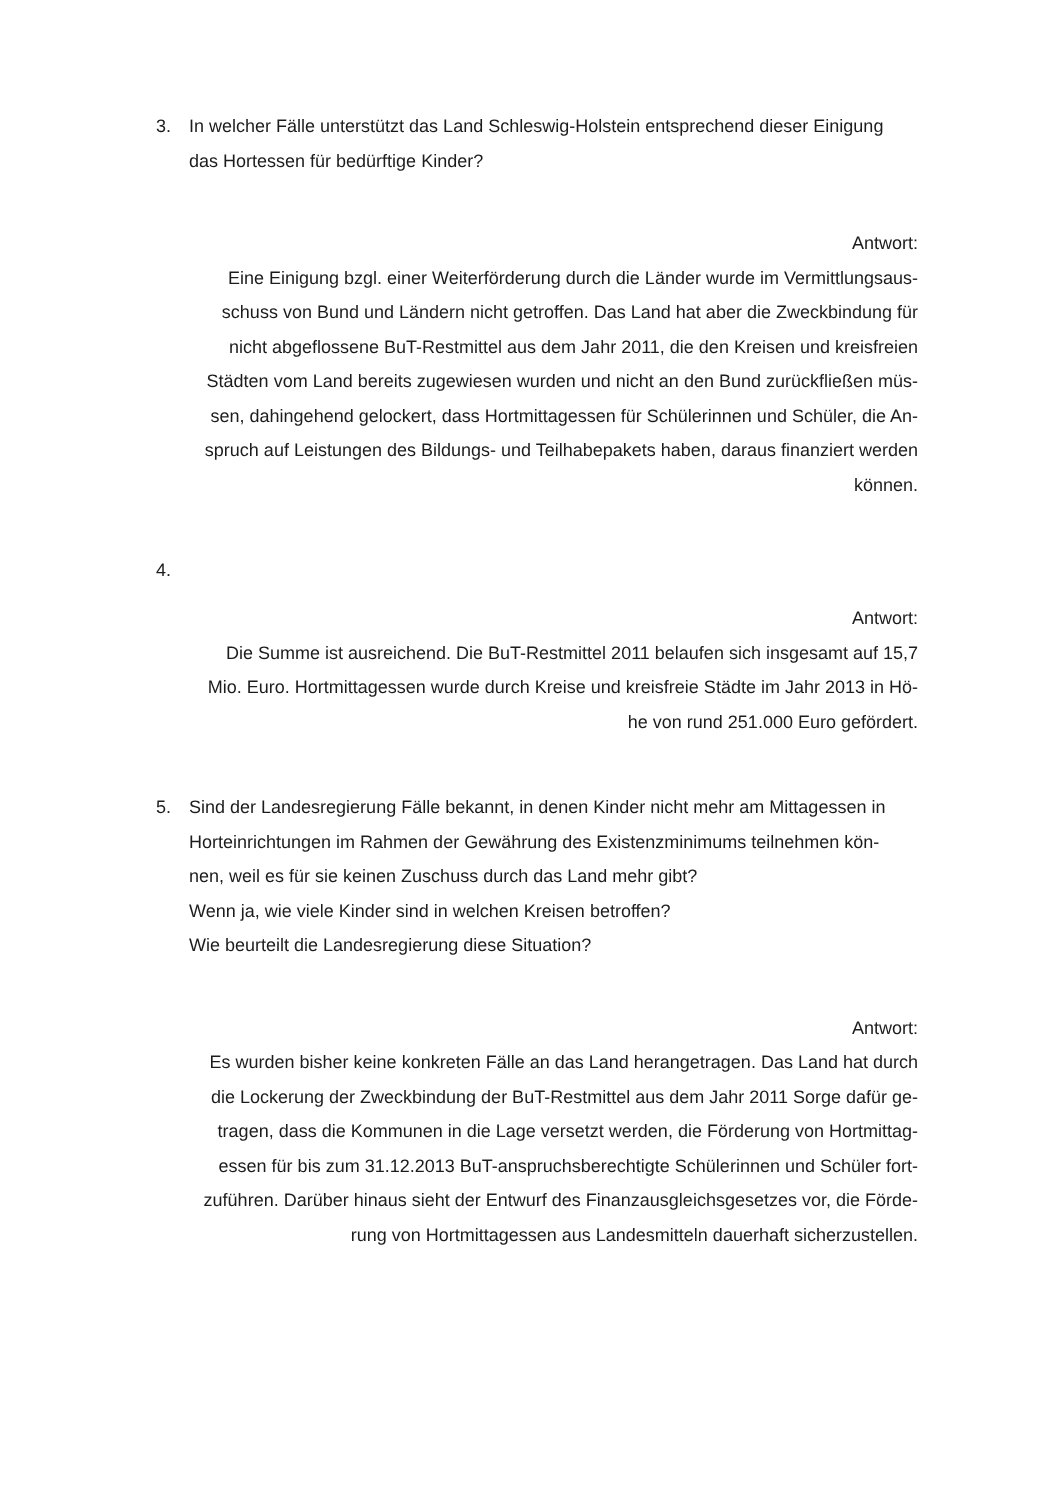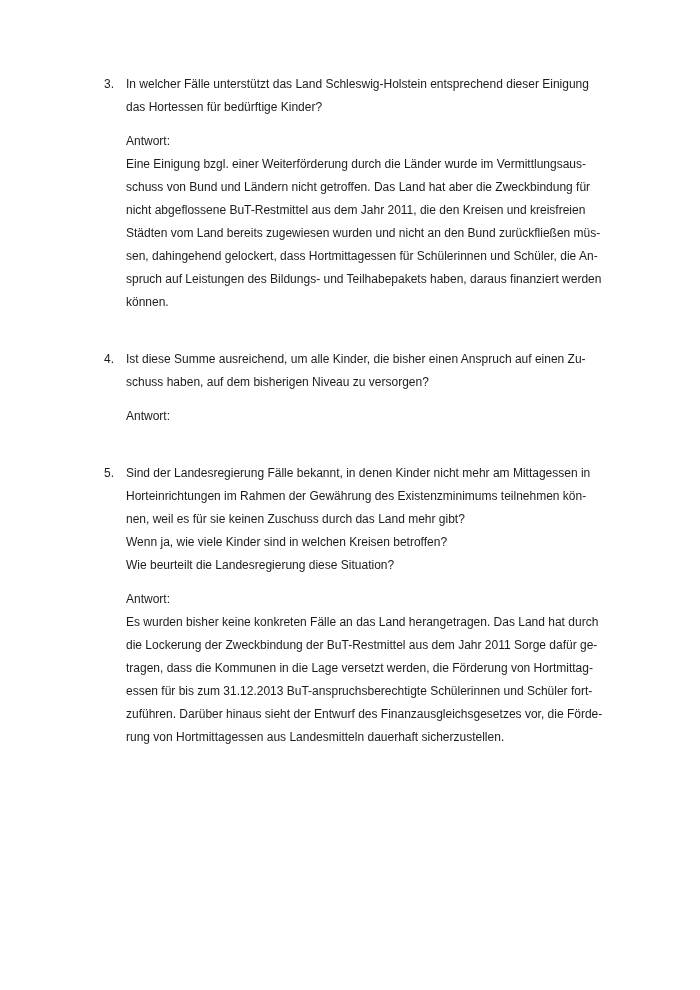--- a/index.html
+++ b/index.html
@@ -31,21 +31,22 @@
     width: 22px;
   }
   .qa-body {
     flex: 1;
     min-width: 0;
   }
   .lines {
     white-space: pre;
   }
   .answer-block {
-    margin-top: 11px;
+    margin-top: 32px;
+    text-align: right;
   }
 </style>
 </head>
 <body>
 
 <div class="page">
 
   <div class="qa-item">
     <div class="qa-number">3.</div>
     <div class="qa-body">
@@ -60,24 +61,25 @@
 sen, dahingehend gelockert, dass Hortmittagessen für Schülerinnen und Schüler, die An-
 spruch auf Leistungen des Bildungs- und Teilhabepakets haben, daraus finanziert werden
 können.</div>
       </div>
     </div>
   </div>
 
   <div class="qa-item">
     <div class="qa-number">4.</div>
     <div class="qa-body">
-      <div class="lines">Ist diese Summe ausreichend, um alle Kinder, die bisher einen Anspruch auf einen Zu-
-schuss haben, auf dem bisherigen Niveau zu versorgen?</div>
       <div class="answer-block">
         <div>Antwort:</div>
+        <div class="lines">Die Summe ist ausreichend. Die BuT-Restmittel 2011 belaufen sich insgesamt auf 15,7
+Mio. Euro. Hortmittagessen wurde durch Kreise und kreisfreie Städte im Jahr 2013 in Hö-
+he von rund 251.000 Euro gefördert.</div>
       </div>
     </div>
   </div>
 
   <div class="qa-item">
     <div class="qa-number">5.</div>
     <div class="qa-body">
       <div class="lines">Sind der Landesregierung Fälle bekannt, in denen Kinder nicht mehr am Mittagessen in
 Horteinrichtungen im Rahmen der Gewährung des Existenzminimums teilnehmen kön-
 nen, weil es für sie keinen Zuschuss durch das Land mehr gibt?

